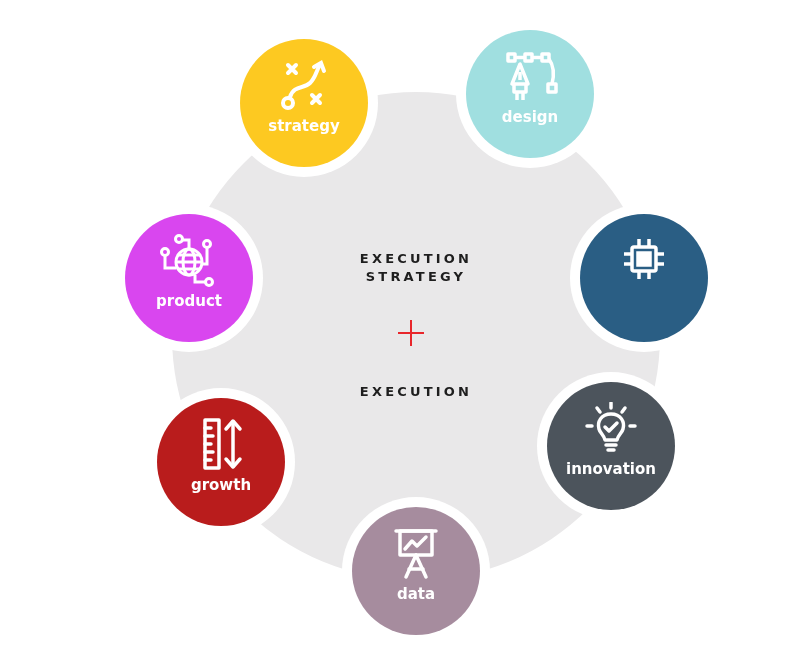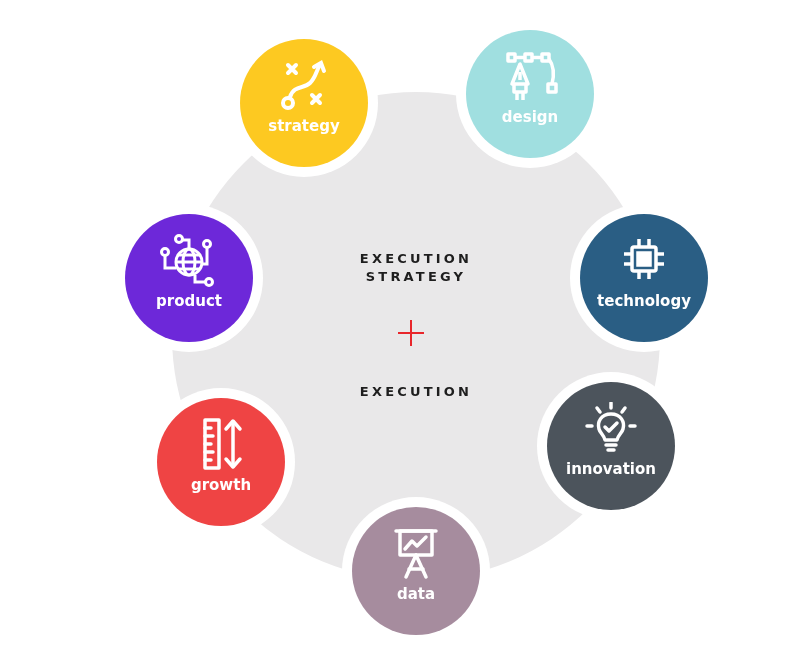--- a/index.html
+++ b/index.html
@@ -80,21 +80,21 @@
       <line x1="20" y1="22" x2="20" y2="30"></line>
       <path d="M14 34 L14 42 L26 42 L26 34"></path>
       <line x1="17" y1="42" x2="17" y2="50"></line>
       <line x1="23" y1="42" x2="23" y2="50"></line>
     </svg>
     <div class="node-label">design</div>
   </div>
 </div>
 
 <div class="node" style="left:115px; top:204px;">
-  <div class="node-inner" style="background:#6d28d9;">
+  <div class="node-inner" style="background:#d946ef;">
     <svg class="node-icon" viewBox="0 0 60 54" fill="none" stroke="#fff" stroke-width="3">
       <circle cx="30" cy="28" r="13"></circle>
       <ellipse cx="30" cy="28" rx="6" ry="13"></ellipse>
       <line x1="17" y1="28" x2="43" y2="28"></line>
       <line x1="19" y1="21" x2="41" y2="21"></line>
       <line x1="19" y1="35" x2="41" y2="35"></line>
       <circle cx="20" cy="5" r="3.5"></circle>
       <path d="M23 6 L30 6 L30 15"></path>
       <circle cx="48" cy="10" r="3.5"></circle>
       <path d="M48 14 L48 30 L43 30"></path>
@@ -114,26 +114,25 @@
       <rect x="24" y="19" width="12" height="12" fill="#fff"></rect>
       <line x1="25" y1="5" x2="25" y2="13"></line>
         <line x1="35" y1="5" x2="35" y2="13"></line>
       <line x1="25" y1="37" x2="25" y2="45"></line>
         <line x1="35" y1="37" x2="35" y2="45"></line>
       <line x1="10" y1="20" x2="18" y2="20"></line>
         <line x1="10" y1="30" x2="18" y2="30"></line>
       <line x1="42" y1="20" x2="50" y2="20"></line>
         <line x1="42" y1="30" x2="50" y2="30"></line>
     </svg>
-    <div class="node-label">technology</div>
   </div>
 </div>
 
 <div class="node" style="left:147px; top:388px;">
-  <div class="node-inner" style="background:#ef4444;">
+  <div class="node-inner" style="background:#b91c1c;">
     <svg class="node-icon" viewBox="0 0 60 54" fill="none" stroke="#fff" stroke-width="3.5" stroke-linecap="round" stroke-linejoin="round">
       <rect x="14" y="2" width="14" height="48"></rect>
       <line x1="14" y1="10" x2="20" y2="10"></line>
       <line x1="14" y1="18" x2="22" y2="18"></line>
       <line x1="14" y1="26" x2="20" y2="26"></line>
       <line x1="14" y1="34" x2="22" y2="34"></line>
       <line x1="14" y1="42" x2="20" y2="42"></line>
       <line x1="42" y1="4" x2="42" y2="48"></line>
       <path d="M35 11 L42 3 L49 11"></path>
       <path d="M35 41 L42 49 L49 41"></path>

